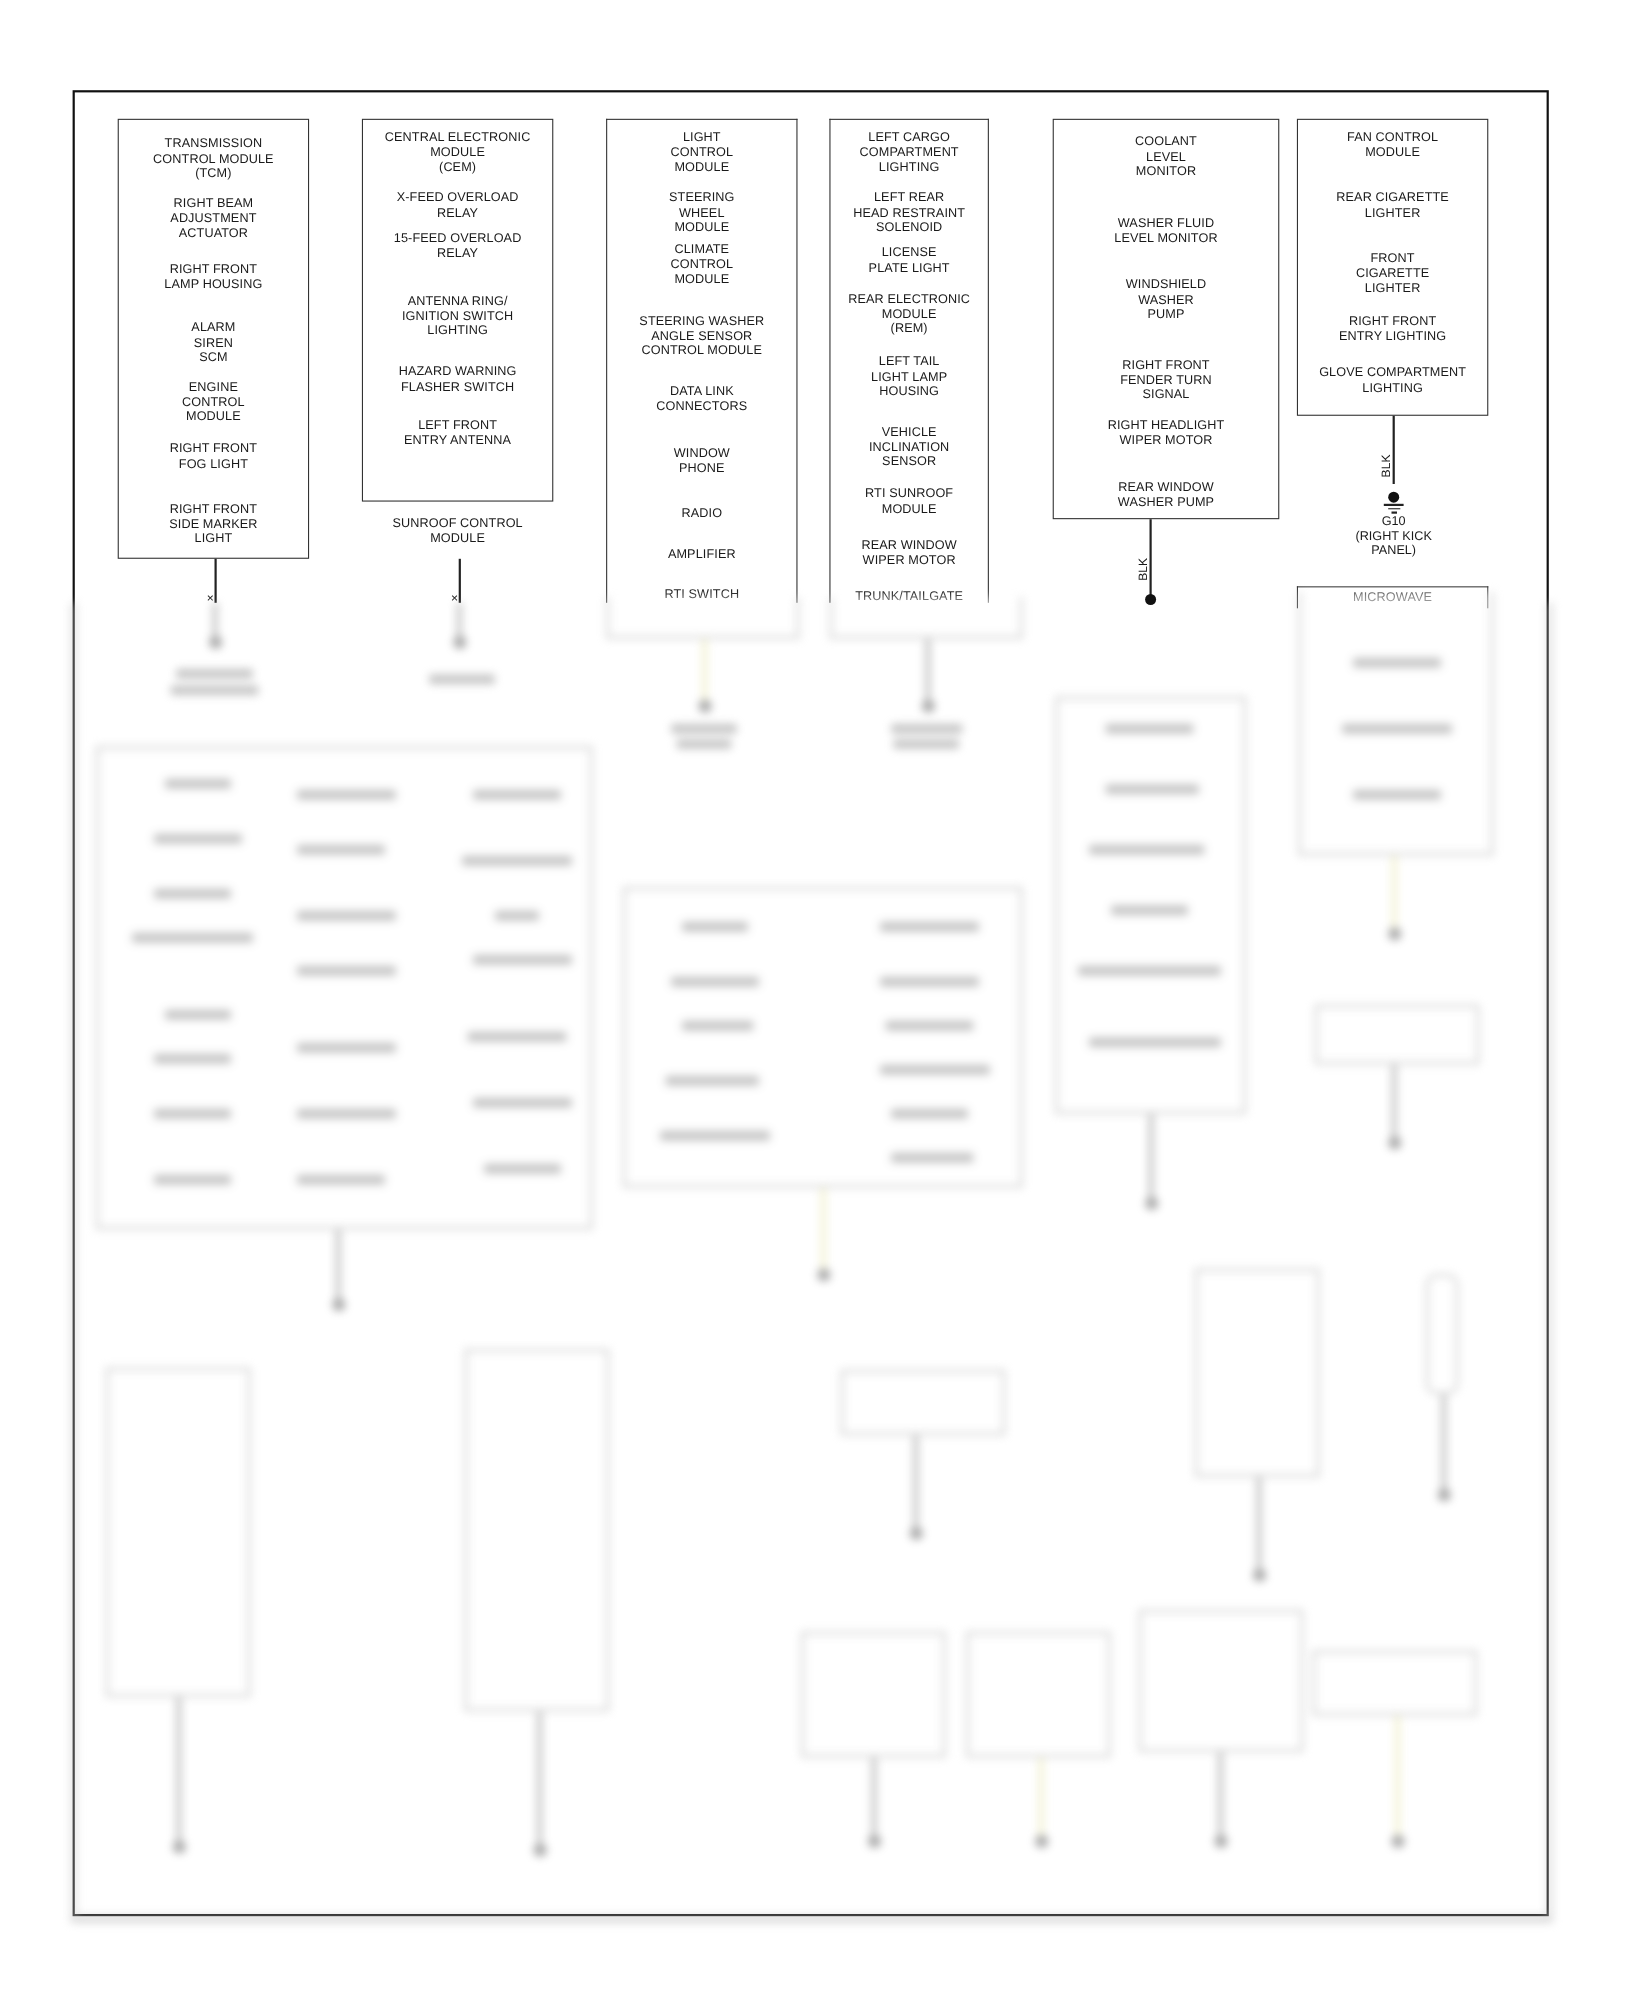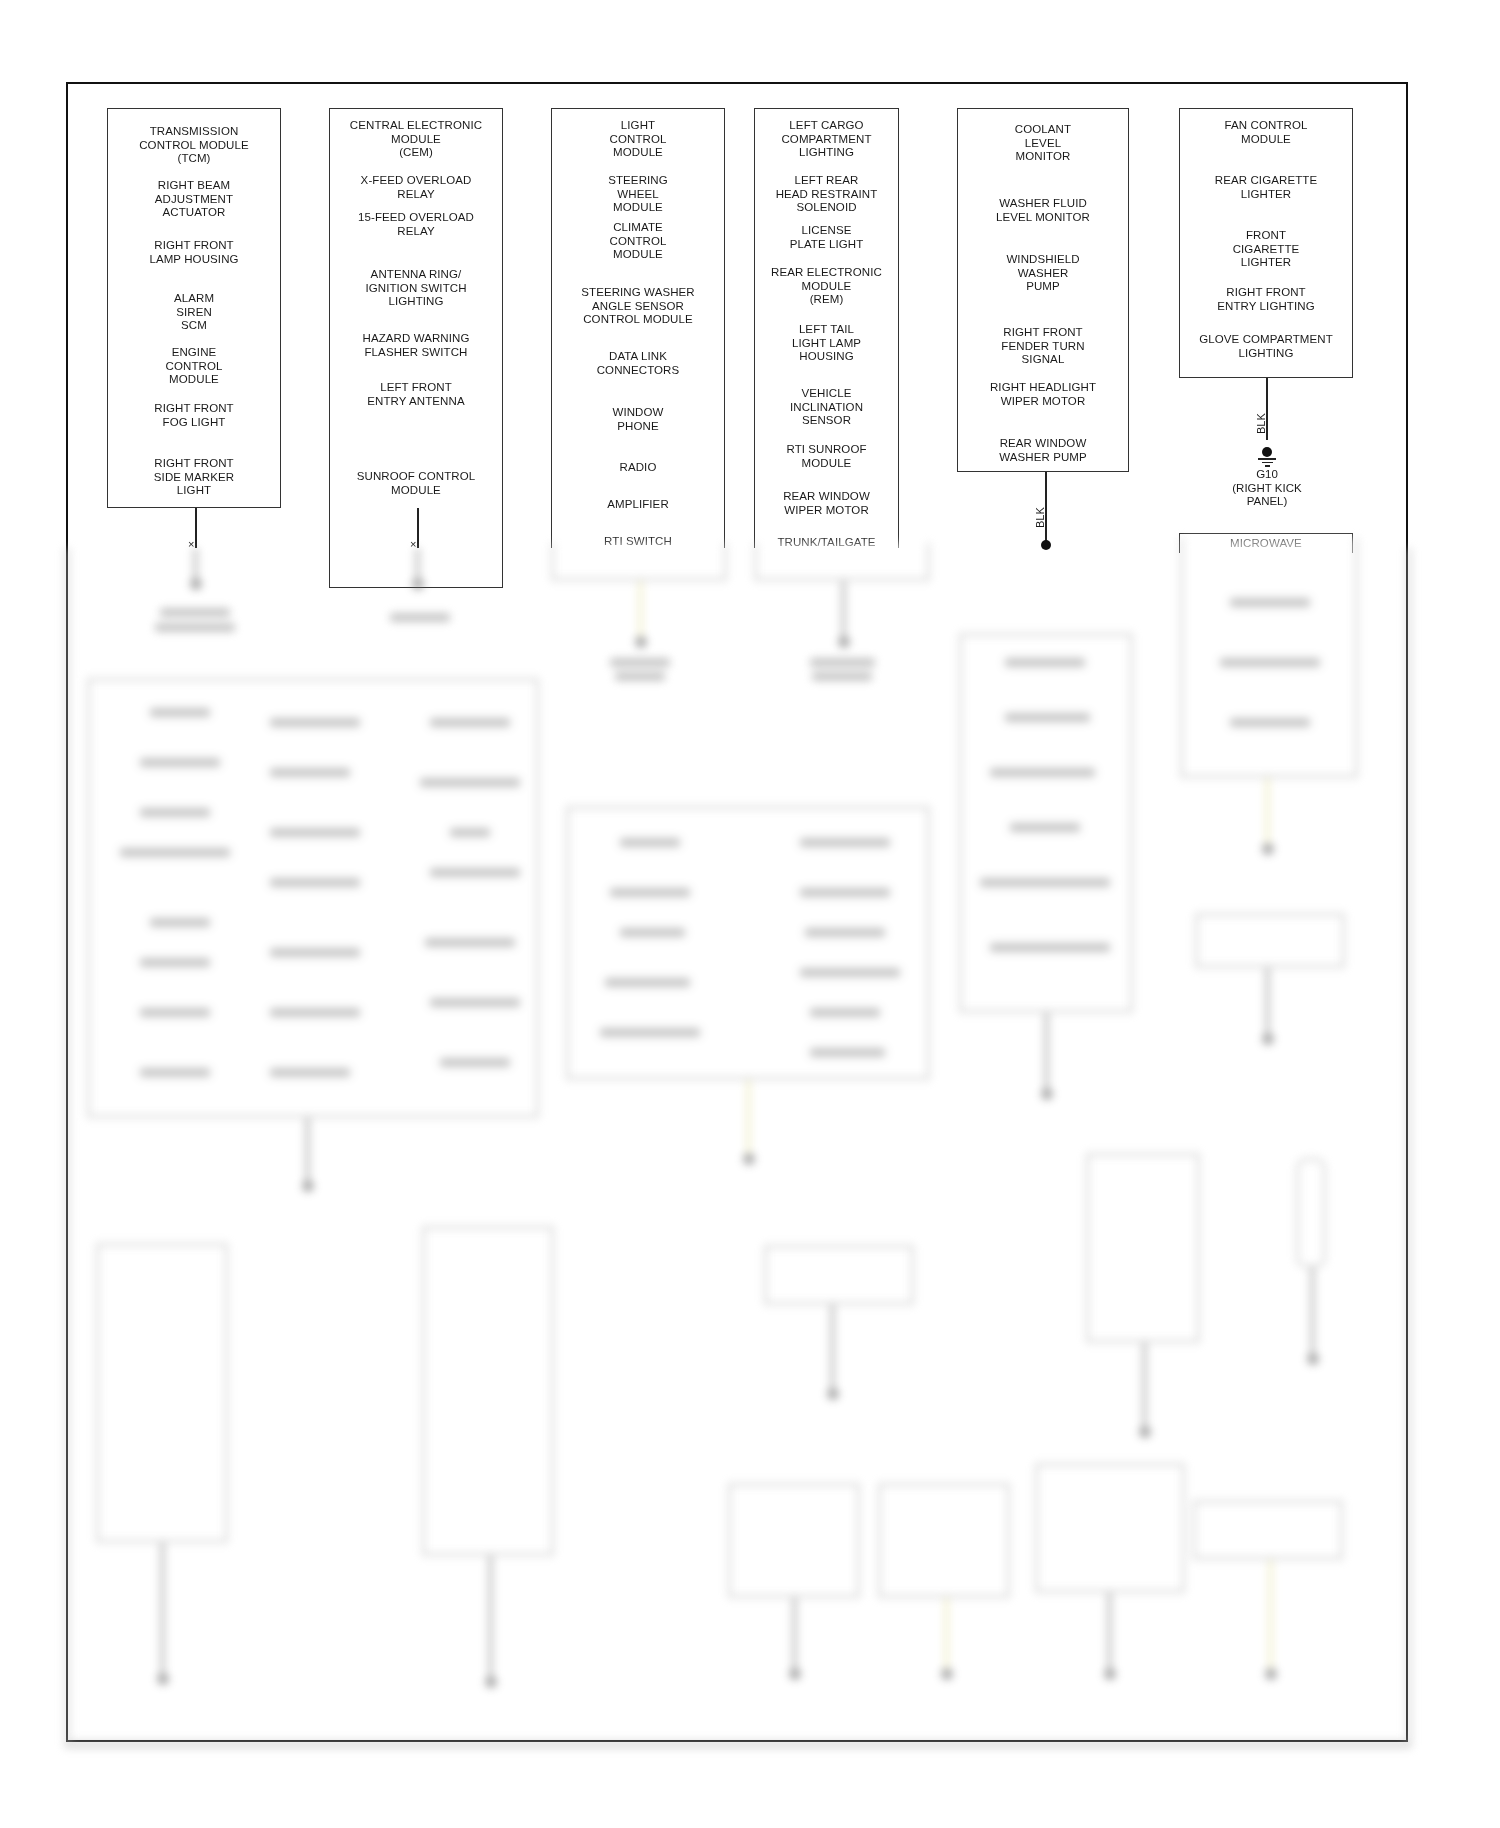--- a/index.html
+++ b/index.html
@@ -50,21 +50,21 @@
 MODULE</div>
   <div class="item" style="top:293px">RIGHT FRONT
 FOG LIGHT</div>
   <div class="item" style="top:348px">RIGHT FRONT
 SIDE MARKER
 LIGHT</div>
 </div>
 <div class="wire" style="left:195px;top:508px;height:40px;"></div>
 <div class="xmark" style="left:188px;top:538px;">×</div>
 
-<div class="box" style="left:329px;top:108px;width:174px;height:480px;">
+<div class="box" style="left:329px;top:108px;width:174px;height:348px;">
   <div class="item" style="top:10px">CENTRAL ELECTRONIC
 MODULE
 (CEM)</div>
   <div class="item" style="top:65px">X-FEED OVERLOAD
 RELAY</div>
   <div class="item" style="top:102px">15-FEED OVERLOAD
 RELAY</div>
   <div class="item" style="top:159px">ANTENNA RING/
 IGNITION SWITCH
 LIGHTING</div>
@@ -118,21 +118,21 @@
   <div class="item" style="top:278px">VEHICLE
 INCLINATION
 SENSOR</div>
   <div class="item" style="top:334px">RTI SUNROOF
 MODULE</div>
   <div class="item" style="top:381px">REAR WINDOW
 WIPER MOTOR</div>
   <div class="item" style="top:427px">TRUNK/TAILGATE</div>
 </div>
 
-<div class="box" style="left:957px;top:108px;width:172px;height:364px;">
+<div class="box" style="left:957px;top:108px;width:206px;height:364px;">
   <div class="item" style="top:14px">COOLANT
 LEVEL
 MONITOR</div>
   <div class="item" style="top:88px">WASHER FLUID
 LEVEL MONITOR</div>
   <div class="item" style="top:144px">WINDSHIELD
 WASHER
 PUMP</div>
   <div class="item" style="top:217px">RIGHT FRONT
 FENDER TURN

